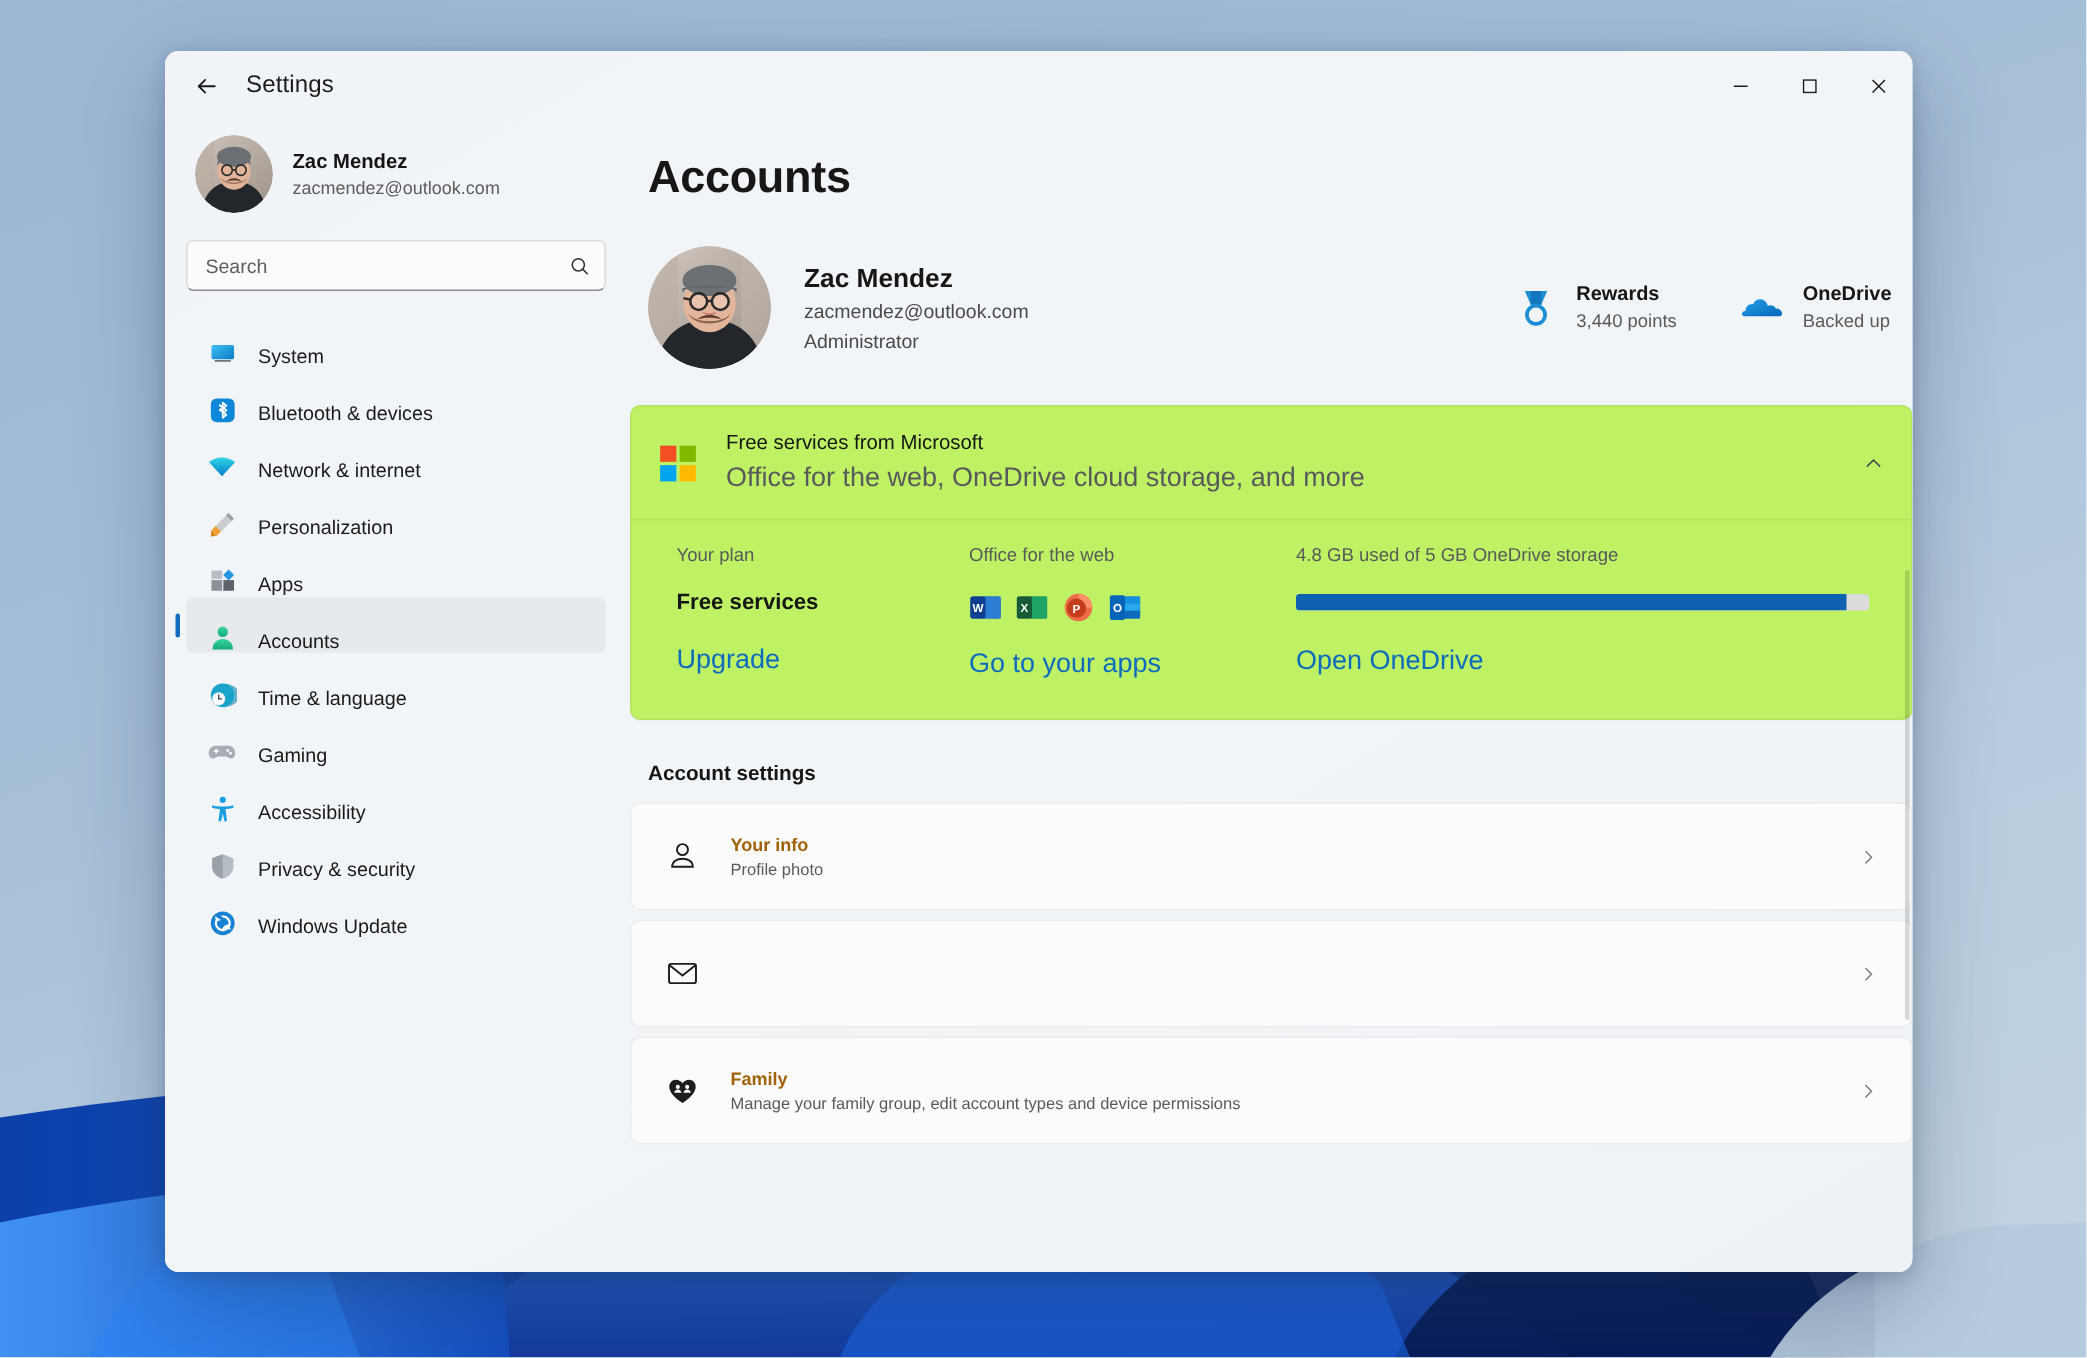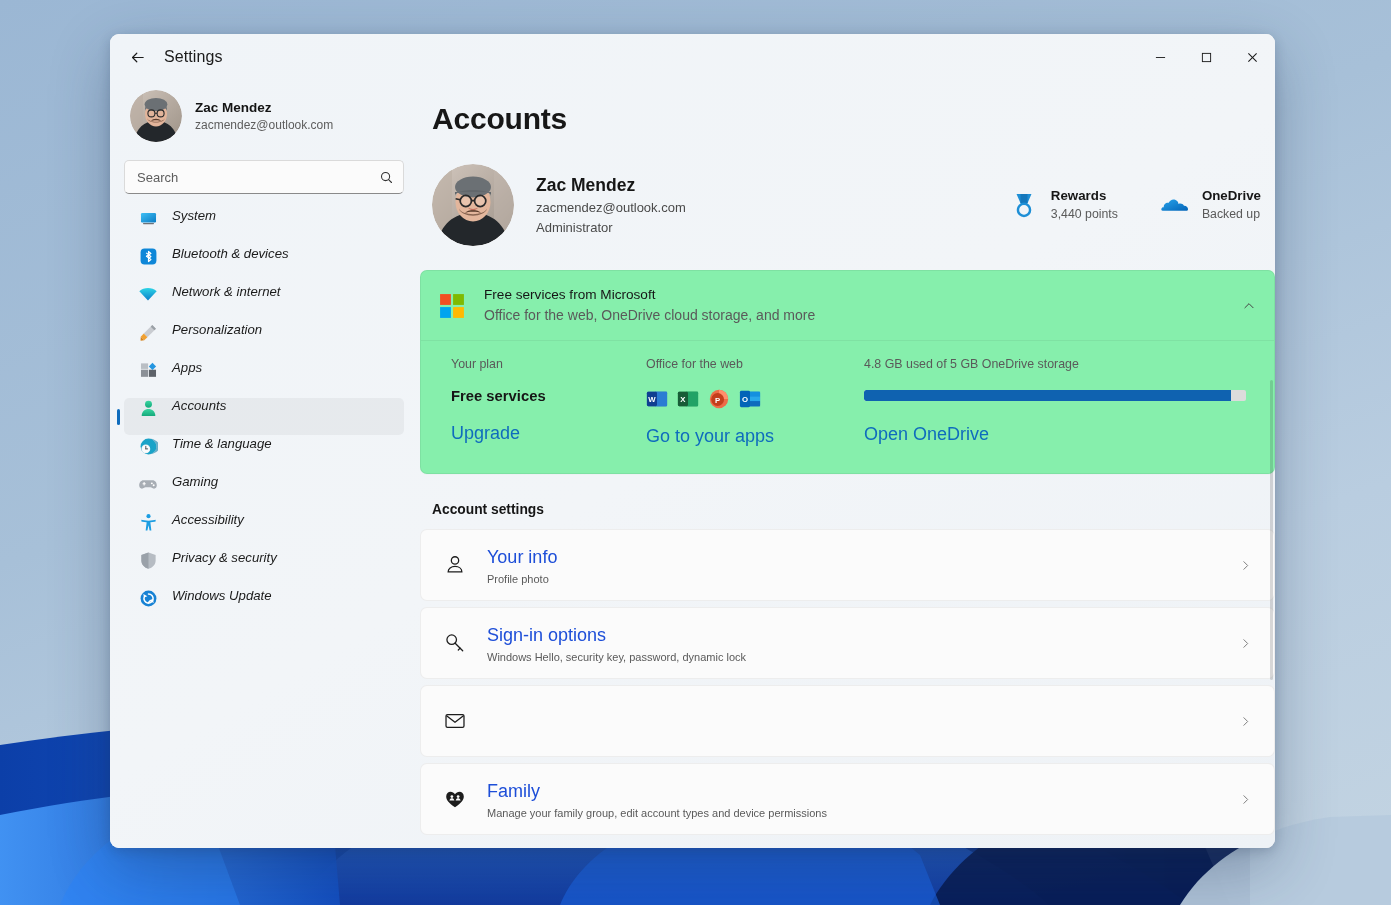--- a/index.html
+++ b/index.html
@@ -132,27 +132,26 @@
     right: 6px; top: 5px;
     width: 24px; height: 24px;
     display: flex; align-items: center; justify-content: center;
     cursor: pointer;
     color: #333;
   }
 
   .nav-list { display: flex; flex-direction: column; gap: 1px; }
   .nav-item {
     position: relative;
-    display: flex; align-items: flex-start;
+    display: flex; align-items: flex-end;
     gap: 14px;
     height: 37px;
     padding-left: 14px;
     border-radius: 5px;
     cursor: pointer;
-    font-style: italic;
   }
   .nav-item.active { background: rgba(0,0,0,.045); }
   .nav-item.active::before {
     content: "";
     position: absolute;
     left: -7px; top: 50%;
     transform: translateY(-50%);
     width: 3px; height: 16px;
     background: #0f6cbd;
     border-radius: 2px;
@@ -199,36 +198,36 @@
   .acct-role { font-size: 13px; color: #4a4a4a; line-height: 1.55; }
 
   .badges { margin-left: auto; display: flex; align-items: center; gap: 42px; }
   .badge { display: flex; align-items: center; gap: 12px; cursor: pointer; }
   .badge-icon { width: 30px; height: 30px; display: flex; align-items: center; justify-content: center; }
   .badge-title { font-size: 13.3px; font-weight: 700; color: #161616; line-height: 1.4; }
   .badge-sub { font-size: 12.3px; color: #5a5a5a; line-height: 1.4; }
 
   
   .card {
-    background: #86efac;
+    background: #bef264;
     border: 1px solid rgba(0,0,0,.055);
     border-radius: 7px;
     margin: 0 0 0 0;
     box-shadow: 0 1px 1px rgba(0,0,0,.02);
   }
   .free-card { margin-top: 24px; }
   .free-head {
     display: flex; align-items: center;
     padding: 14px 18px 14px 18px;
     cursor: pointer;
     border-radius: 7px 7px 0 0;
   }
   .ms-logo { width: 26px; height: 26px; margin-right: 19px; flex: 0 0 26px; }
   .free-title { font-size: 13.6px; color: #161616; line-height: 1.5; }
-  .free-sub { font-size: 14px; color: #5a5a5a; line-height: 1.5; }
+  .free-sub { font-size: 18px; color: #5a5a5a; line-height: 1.5; }
   .chev-up { margin-left: auto; color: #444; display: flex; align-items: center; }
 
   .free-body {
     display: flex;
     padding: 16px 18px 26px 30px;
     border-top: 1px solid rgba(0,0,0,.05);
   }
   .col { display: flex; flex-direction: column; }
   .col-plan { width: 195px; flex: 0 0 195px; }
   .col-office { width: 190px; flex: 0 0 190px; }
@@ -264,21 +263,21 @@
     border: 1px solid rgba(0,0,0,.055);
     border-radius: 7px;
     margin-bottom: 6px;
     cursor: pointer;
   }
   .row-icon {
     width: 24px; height: 24px; flex: 0 0 24px;
     display: flex; align-items: center; justify-content: center;
     margin-right: 20px; color: #1d1d1d;
   }
-  .row-title { font-size: 18px; color: #1d4ed8; line-height: 1.5; }
+  .row-title { font-size: 12px; color: #a16207; line-height: 1.5; font-weight: bold; }
   .row-sub { font-size: 11px; color: #5a5a5a; line-height: 1.5; }
   .row-chev { margin-left: auto; color: #7a7a7a; display: flex; align-items: center; padding-right: 6px; }
 
   .scroll-area {
     position: absolute;
     inset: 0;
     overflow: hidden;
     padding-right: 0;
   }
   .content-pad { padding-bottom: 10px; }
@@ -719,38 +718,20 @@
                 <span class="row-title" style="display:block">Your info</span>
                 <span class="row-sub" style="display:block">Profile photo</span>
               </span>
               <span class="row-chev">
                 <svg width="13" height="13" viewBox="0 0 24 24" fill="none" stroke="currentColor" stroke-width="1.8" stroke-linecap="round" stroke-linejoin="round">
                     <polyline points="9,5 16,12 9,19"></polyline>
                   </svg>
               </span>
             </div>
 
-            <div class="setting-row">
-              <span class="row-icon">
-                <svg width="22" height="22" viewBox="0 0 24 24" fill="none" stroke="currentColor" stroke-width="1.4" stroke-linecap="round" stroke-linejoin="round">
-                    <circle cx="8.4" cy="8.4" r="5.2"></circle>
-                    <line x1="12.2" y1="12.2" x2="20.4" y2="20.4"></line>
-                    <line x1="17.6" y1="17.6" x2="15.6" y2="19.6"></line>
-                  </svg>
-              </span>
-              <span>
-                <span class="row-title" style="display:block">Sign-in options</span>
-                <span class="row-sub" style="display:block">Windows Hello, security key, password, dynamic lock</span>
-              </span>
-              <span class="row-chev">
-                <svg width="13" height="13" viewBox="0 0 24 24" fill="none" stroke="currentColor" stroke-width="1.8" stroke-linecap="round" stroke-linejoin="round">
-                    <polyline points="9,5 16,12 9,19"></polyline>
-                  </svg>
-              </span>
-            </div>
 
             <div class="setting-row">
               <span class="row-icon">
                 <svg width="22" height="22" viewBox="0 0 24 24" fill="none" stroke="currentColor" stroke-width="1.4" stroke-linejoin="round">
                     <rect x="2.2" y="5" width="19.6" height="14" rx="1.6"></rect>
                     <polyline points="2.8,6.2 12,13.4 21.2,6.2"></polyline>
                   </svg>
               </span>
               <span class="row-chev">
                 <svg width="13" height="13" viewBox="0 0 24 24" fill="none" stroke="currentColor" stroke-width="1.8" stroke-linecap="round" stroke-linejoin="round">

